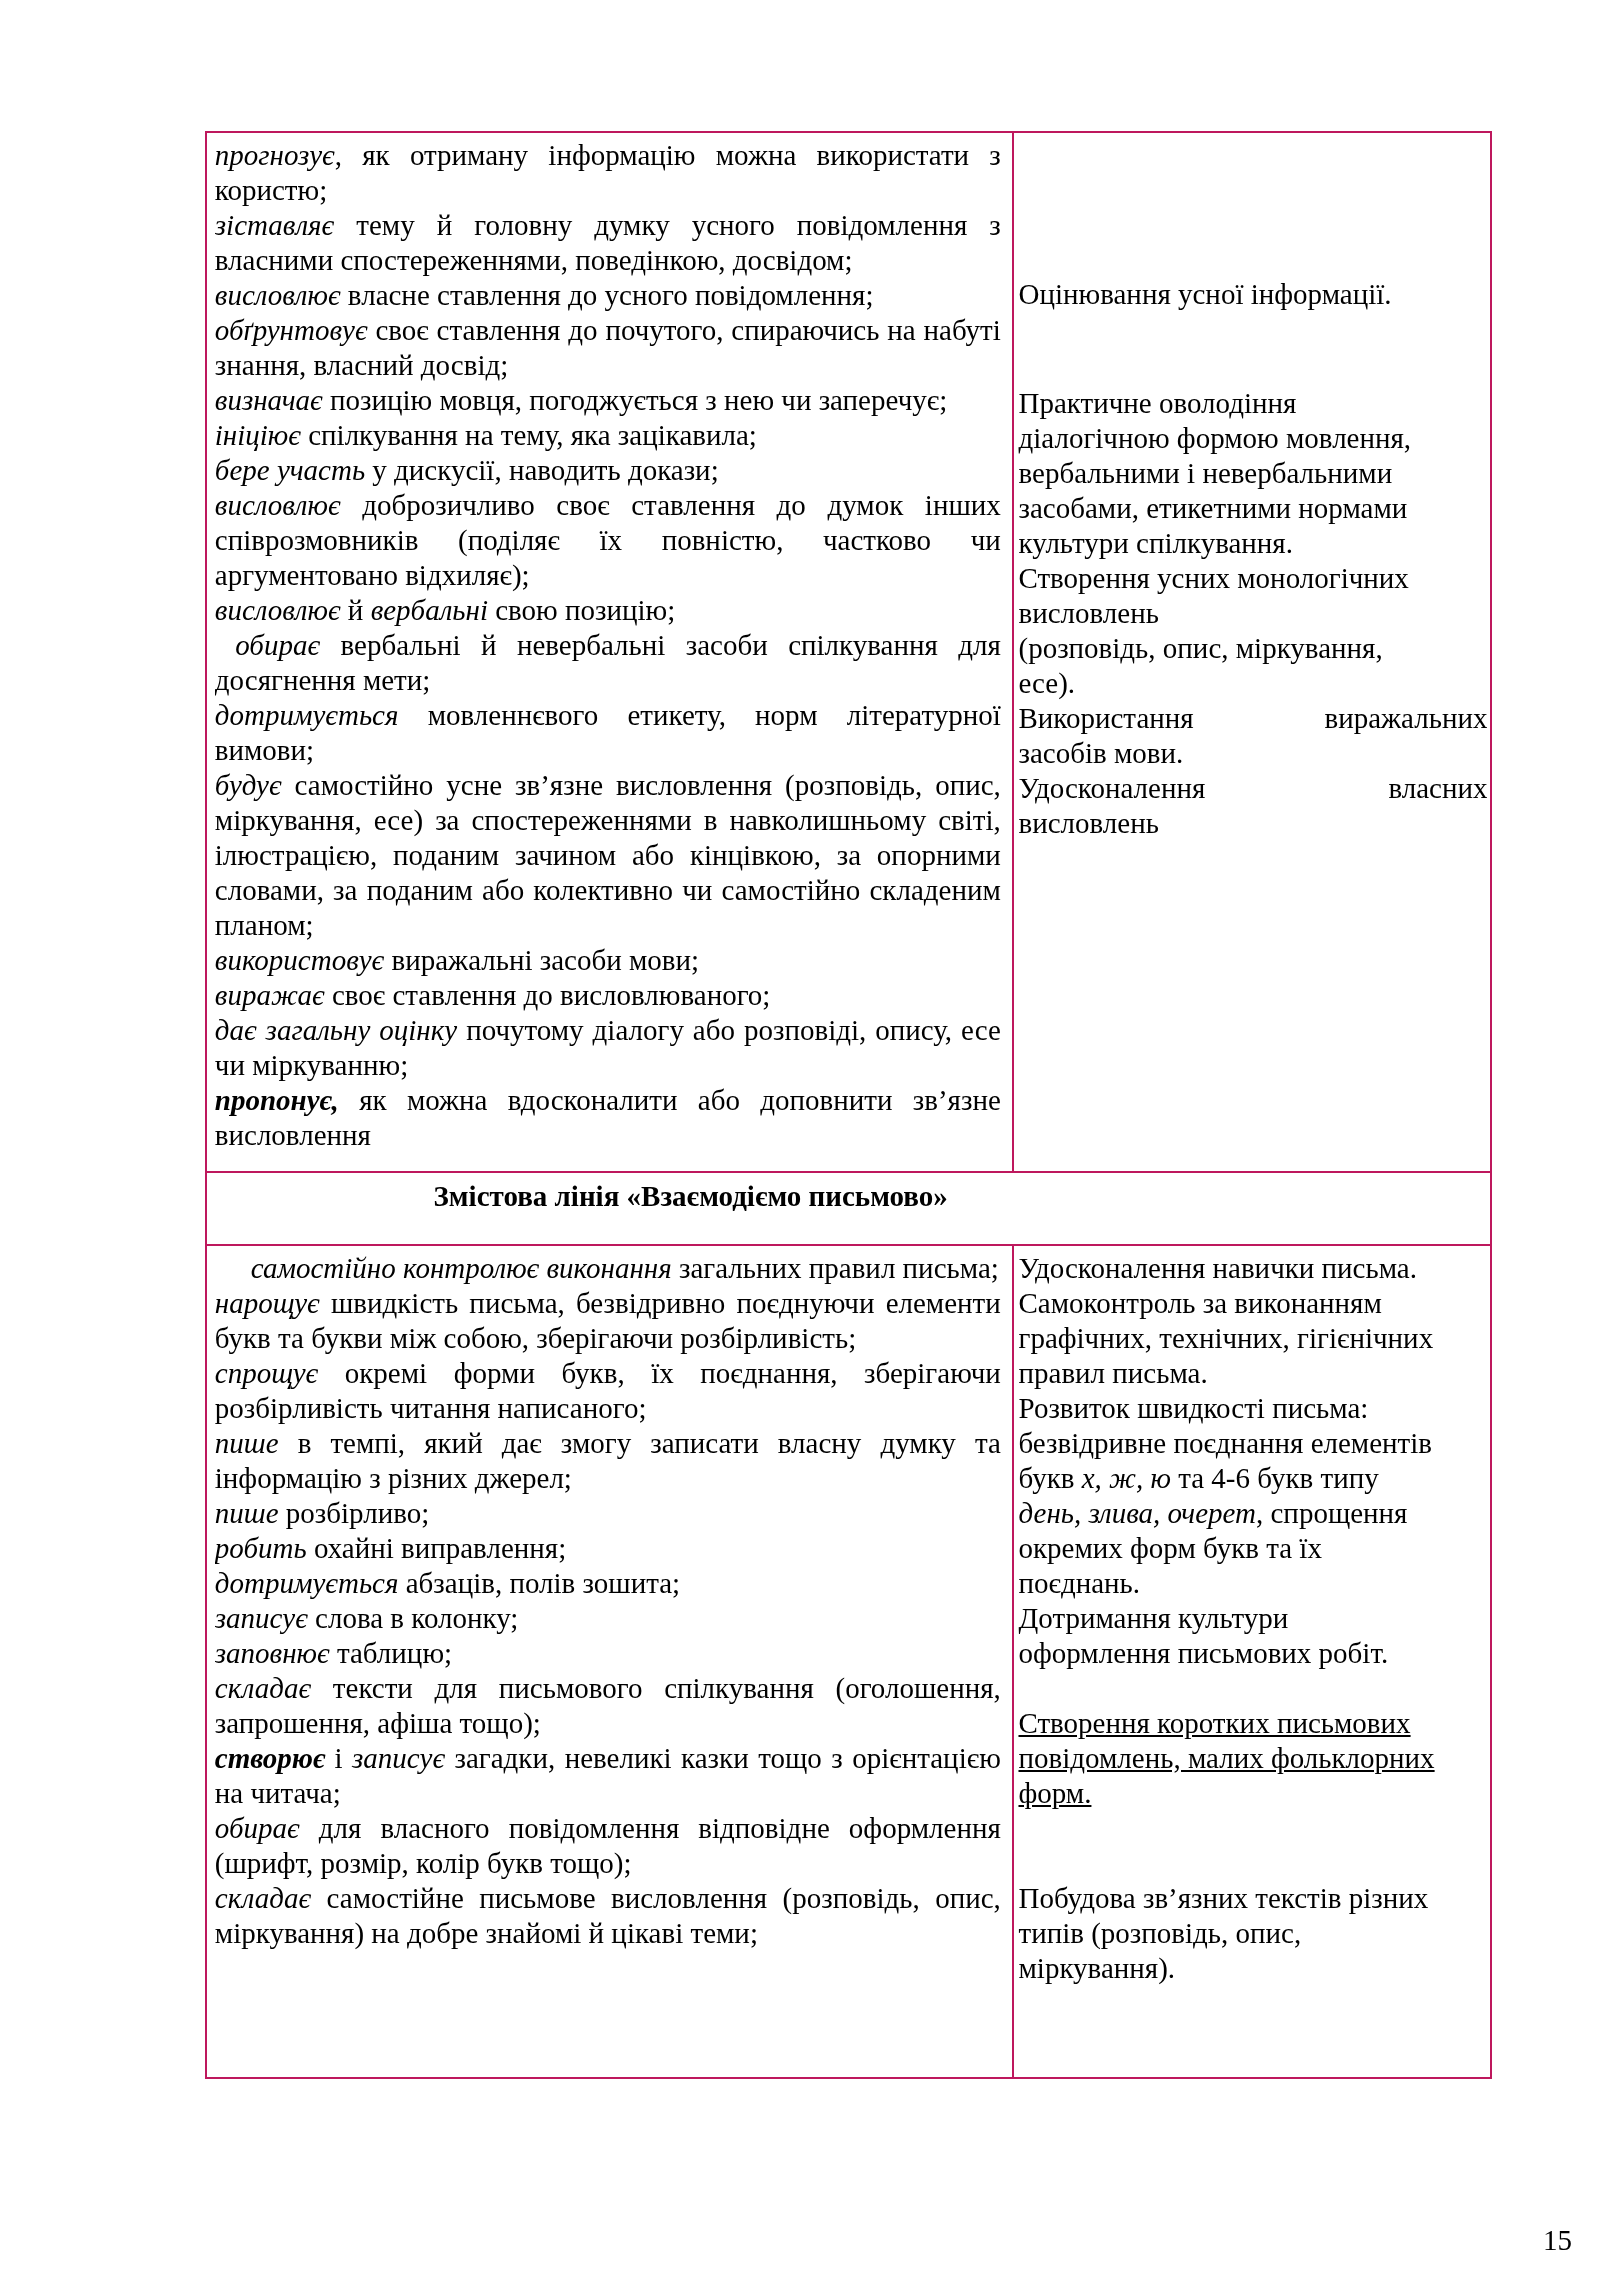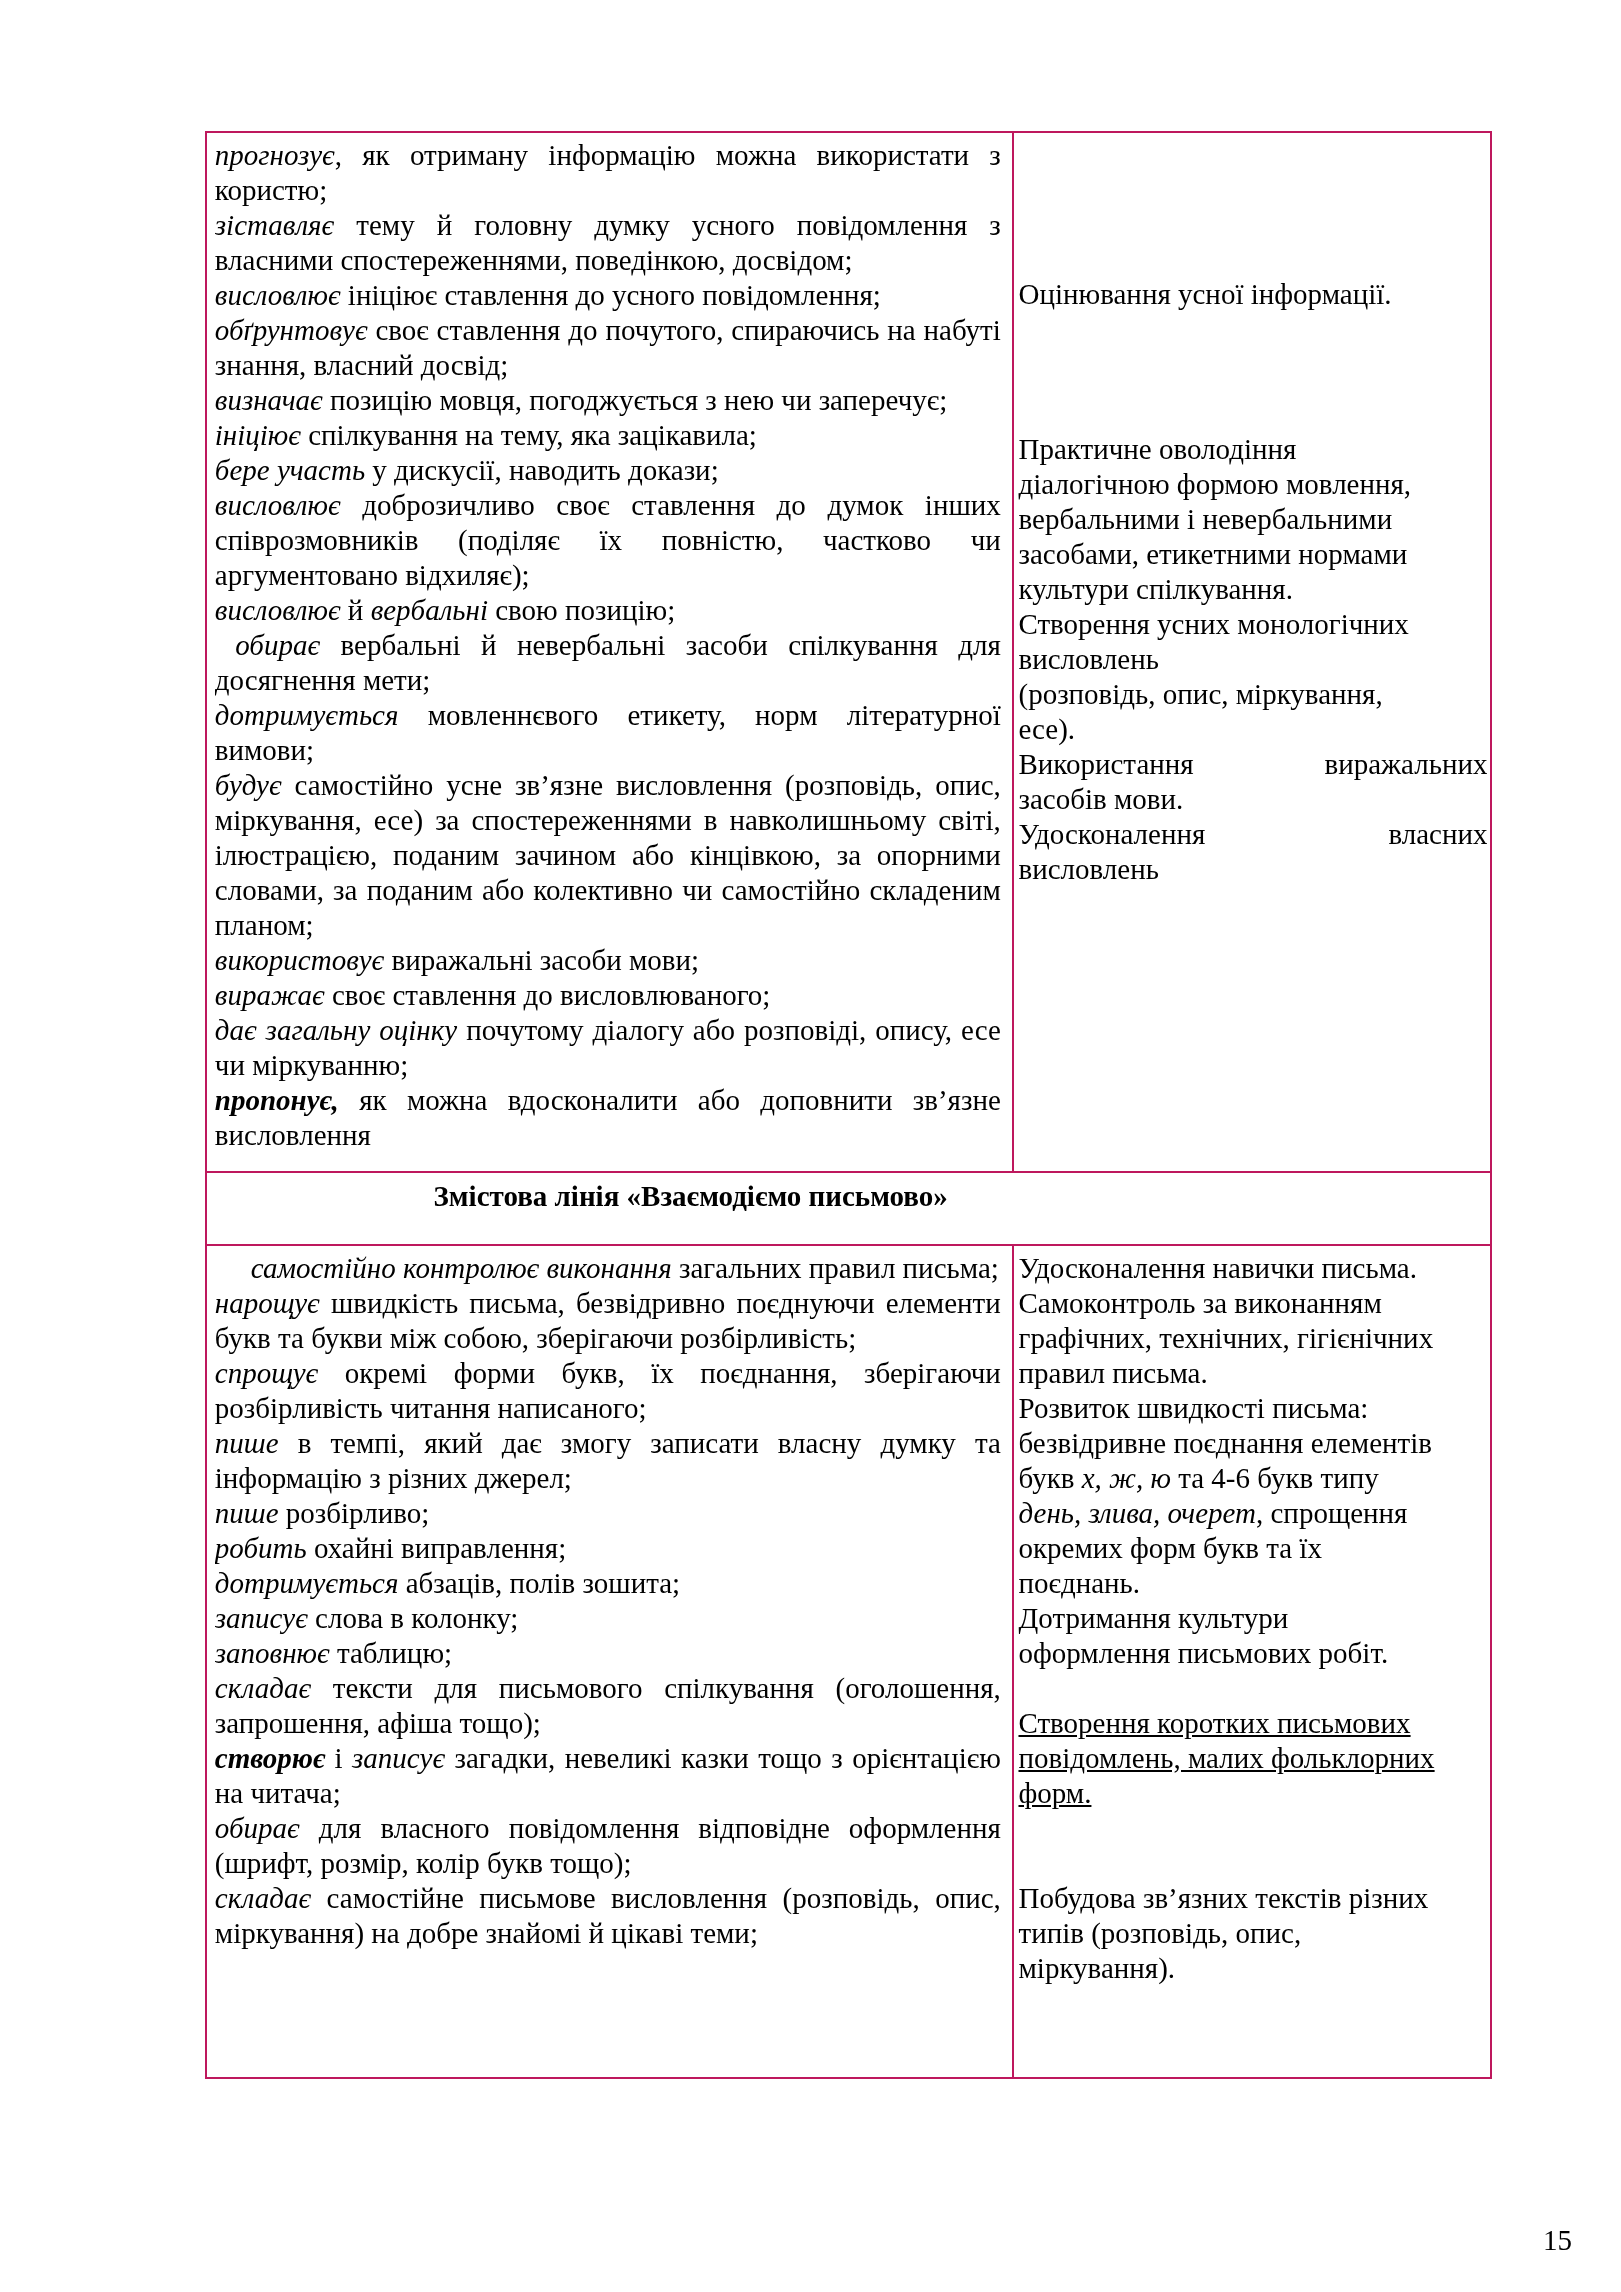--- a/index.html
+++ b/index.html
@@ -22,39 +22,39 @@
   td.hc { padding:5.9px 348px 0 0; font-weight:bold; text-align:center; }
   .cellbox { overflow:hidden; }
   .h1 { height:1033px; }
   .h2 { height:65px;margin-left:32px; }
   .h3 { height:826px; }
   p { margin:0; }
   .item { text-align:justify; }
   .pre { white-space:pre-line; }
   .spread { display:flex; justify-content:space-between; }
   .mt1 { margin-top:139px; }
-  .mt2 { margin-top:120px; }
+  .mt2 { margin-top:74px; }
   .mt3 { }
   .mt36 { margin-top:35px;text-decoration:underline; }
   .mt71 { margin-top:70px; }
   .pagenum { position:absolute; left:1543px; top:2223px; width:63px; }
 </style>
 </head>
 <body>
 
 <div class="page">
 
   <table class="doc">
     <tbody>
         <tr>
       <td class="lc">
         <div class="cellbox h1">
               <p class="item"><span style="font-style: italic;">прогнозує</span><span>, як отриману інформацію можна використати з користю;</span></p>
               <p class="item"><span style="font-style: italic;">зіставляє</span><span> тему й головну думку усного повідомлення з власними спостереженнями, поведінкою, досвідом;</span></p>
-              <p class="item"><span style="font-style: italic;">висловлює</span><span> ініціює ставлення до усного повідомлення;</span></p>
+              <p class="item"><span style="font-style: italic;">висловлює</span><span> власне ставлення до усного повідомлення;</span></p>
               <p class="item"><span style="font-style: italic;">обґрунтовує</span><span> своє ставлення до почутого, спираючись на набуті знання, власний досвід;</span></p>
               <p class="item"><span style="font-style: italic;">визначає</span><span> позицію мовця, погоджується з нею чи заперечує;</span></p>
               <p class="item"><span style="font-style: italic;">ініціює</span><span> спілкування на тему, яка зацікавила;</span></p>
               <p class="item"><span style="font-style: italic;">бере участь</span><span> у дискусії, наводить докази;</span></p>
               <p class="item"><span style="font-style: italic;">висловлює</span><span> доброзичливо своє ставлення до думок інших співрозмовників (поділяє їх повністю, частково чи аргументовано відхиляє);</span></p>
               <p class="item"><span style="font-style: italic;">висловлює</span><span> й </span><span style="font-style: italic;">вербальні</span><span> свою позицію;</span></p>
               <p class="item"><span>&nbsp;</span><span style="font-style: italic;">обирає</span><span> вербальні й невербальні засоби спілкування для досягнення мети;</span></p>
               <p class="item"><span style="font-style: italic;">дотримується</span><span> мовленнєвого етикету, норм літературної вимови;</span></p>
               <p class="item"><span style="font-style: italic;">будує</span><span> самостійно усне зв’язне висловлення (розповідь, опис, міркування, есе) за спостереженнями в навколишньому світі, ілюстрацією, поданим зачином або кінцівкою, за опорними словами, за поданим або колективно чи самостійно складеним планом;</span></p>
               <p class="item"><span style="font-style: italic;">використовує</span><span> виражальні засоби мови;</span></p>

